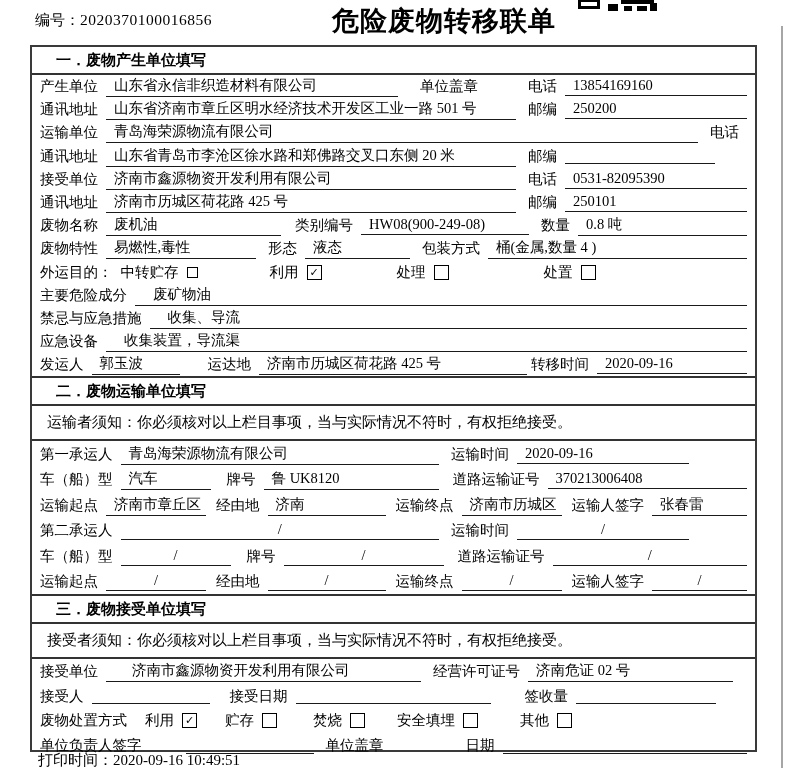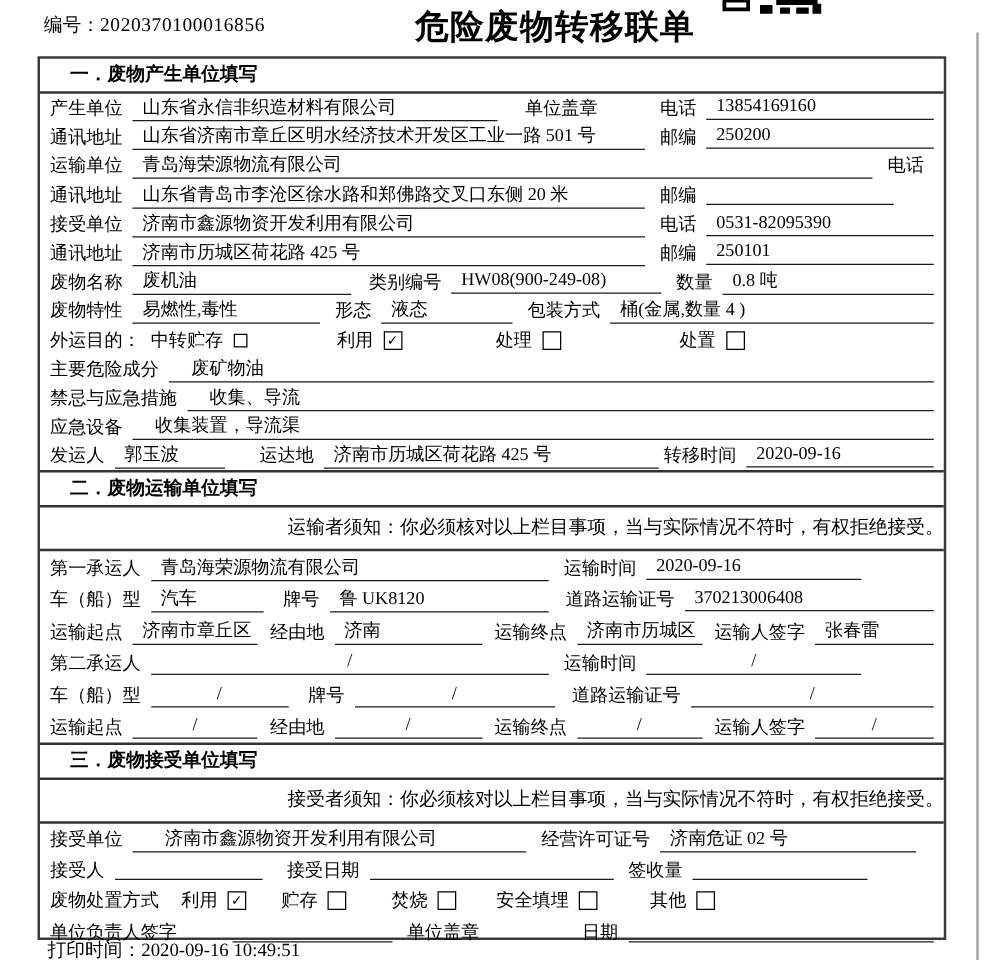--- a/index.html
+++ b/index.html
@@ -18,22 +18,22 @@
   .qr .outline { background:#fff; border:3px solid #000; border-top-width:2px; left:0; top:0; width:16px; height:4px; }
   .scan-edge { position:absolute; left:781px; top:26px; width:2px; height:742px; background:#a6a6a6; }
   
   .box { position:absolute; left:30px; top:45px; width:727px; height:707px;
          border:2px solid #3a3a3a; box-sizing:border-box;
          display:flex; flex-direction:column; }
   .sec-h { flex:none; height:26px; line-height:26px; padding-left:24px;
            font-weight:bold; font-size:15px; border-bottom:2px solid #333;
            font-family:"Liberation Sans","DejaVu Sans",sans-serif; }
   .sec-h.mid { border-top:2px solid #333; }
-  .note-row { flex:none; height:33px; line-height:33px; padding-left:4px;
-              border-bottom:2px solid #333; font-size:15px; white-space:nowrap;text-align:right; }
+  .note-row { flex:none; height:33px; line-height:33px; padding-left:15px;
+              border-bottom:2px solid #333; font-size:15px; white-space:nowrap; }
   .row { flex:none; display:flex; align-items:center; padding:0 8px; white-space:nowrap; }
   .h1 { height:23.2px; } .h2 { height:25.5px; } .h3 { height:24.6px; }
   .lbl { flex:none; margin-right:8px; }
   .u { border-bottom:1.5px solid #1a1a1a; padding:0 2px 1px 8px; box-sizing:border-box;
        min-height:16px; flex:none; overflow:hidden; }
   .uflex { flex:1 1 auto; }
   .ctr { text-align:center; padding-left:2px; }
   .rl { margin-left:auto; }
   .rv { width:182px; }
   .cb { display:inline-flex; flex:none; width:13px; height:13px; border:1.5px solid #000;
@@ -244,21 +244,21 @@
       <span class="u uflex" style="margin-right:12px;padding-left:26px">济南市鑫源物资开发利用有限公司</span>
       <span class="lbl">经营许可证号</span>
       <span class="u" style="width:205px;margin-right:14px">济南危证 02 号</span>
     </div>
 
     <div class="row h3">
       <span class="lbl">接受人</span>
       <span class="u" style="width:118px"></span>
       <span class="lbl" style="margin-left:20px">接受日期</span>
       <span class="u" style="width:195px"></span>
-      <span class="lbl" style="margin-left:12px">签收量</span>
+      <span class="lbl" style="margin-left:34px">签收量</span>
       <span class="u" style="width:140px;margin-right:16px"></span>
     </div>
 
     <div class="row h3">
       <span class="lbl">废物处置方式</span>
       <span class="opt" style="margin-left:10px">
         <span>利用</span>
         <span class="cb">✓</span>
       </span>
       <span class="opt" style="margin-left:28px">

